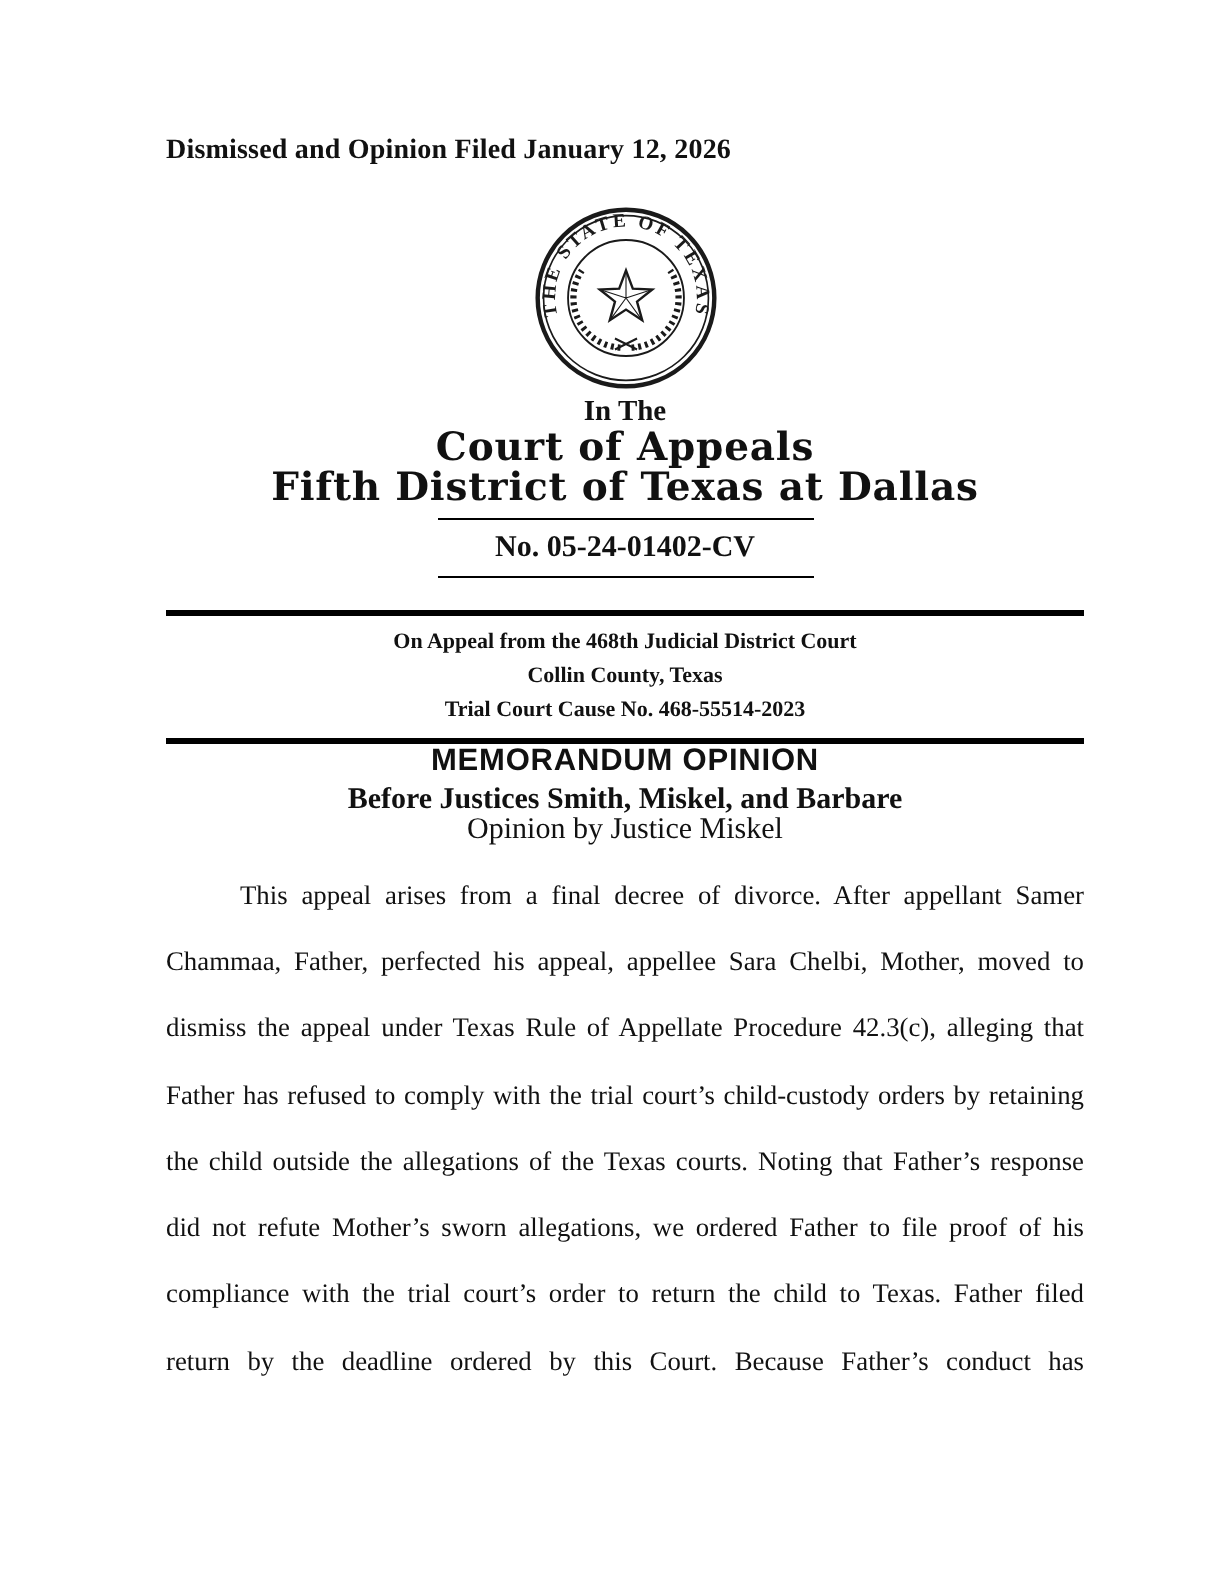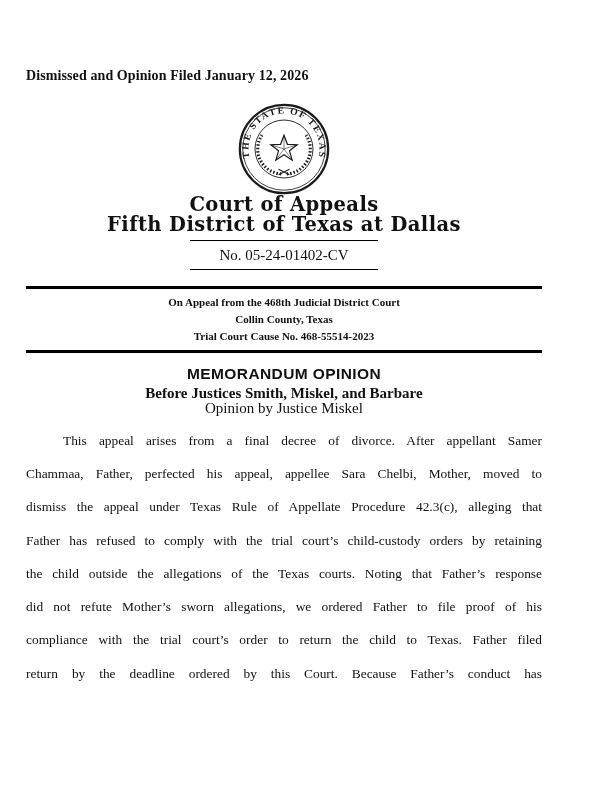--- a/index.html
+++ b/index.html
@@ -4,58 +4,58 @@
 <style>
   html,body{margin:0;padding:0;background:#ffffff;}
   .page{
     position:relative;
     width:606px;height:789px;
     background:#fff;
     overflow:hidden;
     font-family:"Liberation Serif",serif;
     color:#111;
   }
-  .content{padding:67px 64px 0 26px;}
+  .content{padding:67px 64px 0 83px;}
 
   .filed-notice{
     font-weight:bold;font-size:14px;line-height:17px;letter-spacing:0.1px;
   }
 
   .seal-wrap{display:flex;justify-content:center;margin-top:19px;}
   .seal-wrap svg{display:block;}
 
   .in-the{text-align:center;font-weight:bold;font-size:14.5px;line-height:16px;margin-top:3px;}
   .court-name,.court-district{
     text-align:center;font-weight:bold;
     font-family:"DejaVu Serif",serif;
     font-size:19.5px;line-height:20px;letter-spacing:0.4px;
   }
 
   .caseno-box{
     width:188px;margin:5px auto 0 auto;
     border-top:1.5px solid #000;border-bottom:1.5px solid #000;
-    text-align:center;font-weight:normal;font-size:15px;line-height:16px;
+    text-align:center;font-weight:bold;font-size:15px;line-height:16px;
     padding:6px 0 6px 0;
   }
 
   .case-style{
     margin-top:8px;text-align:center;font-weight:bold;
     font-size:14.2px;line-height:18.5px;letter-spacing:0.1px;
   }
 
   .appeal-block{
     margin-top:16px;
     border-top:3.5px solid #000;border-bottom:3.5px solid #000;
     text-align:center;font-weight:bold;
     font-size:11px;line-height:17.2px;
     padding:5px 0 4px 0;
   }
 
   .memo-heading{
-    margin-top:12px;text-align:center;
+    margin-top:0;text-align:center;
     font-family:"Liberation Sans",sans-serif;
     font-weight:bold;font-size:15.5px;line-height:18px;letter-spacing:0.4px;
   }
   .panel-line,.author-line{text-align:center;font-size:15px;line-height:15.5px;}
   .panel-line{margin-top:3px;font-weight:bold;}
 
   .opinion-body{margin-top:7px;font-size:13.4px;word-spacing:-1px;}
   .body-line{
     height:33.3px;line-height:33.3px;
     text-align:justify;text-align-last:justify;
@@ -85,20 +85,21 @@
 
         <path d="M 47 77 A 27 27 0 0 1 26 35" fill="none" stroke="#1a1a1a" stroke-width="3.4" stroke-dasharray="1.6 2.1"></path>
         <path d="M 53 77 A 27 27 0 0 0 74 35" fill="none" stroke="#1a1a1a" stroke-width="3.4" stroke-dasharray="1.6 2.1"></path>
         <path d="M 44 78 L 56 72 M 44 72 L 56 78" stroke="#1a1a1a" stroke-width="1.1" fill="none"></path>
 
         <path d="M50,35 L53.7,44.9 L64.27,45.36 L55.99,51.95 L58.82,62.13 L50,56.3 L41.18,62.13 L44.01,51.95 L35.73,45.36 L46.3,44.9 Z" fill="none" stroke="#1a1a1a" stroke-width="1.3"></path>
         <path d="M50,50 L50,35 M50,50 L64.27,45.36 M50,50 L58.82,62.13 M50,50 L41.18,62.13 M50,50 L35.73,45.36" stroke="#1a1a1a" stroke-width="0.6" fill="none"></path>
       </svg>
     </div>
 
+    <div class="in-the">In The</div>
     <div class="court-name">Court of Appeals</div>
     <div class="court-district">Fifth District of Texas at Dallas</div>
 
     <div class="caseno-box">No. 05-24-01402-CV</div>
 
 
     <div class="appeal-block">
       <div>On Appeal from the 468th Judicial District Court</div>
       <div>Collin County, Texas</div>
       <div>Trial Court Cause No. 468-55514-2023</div>

